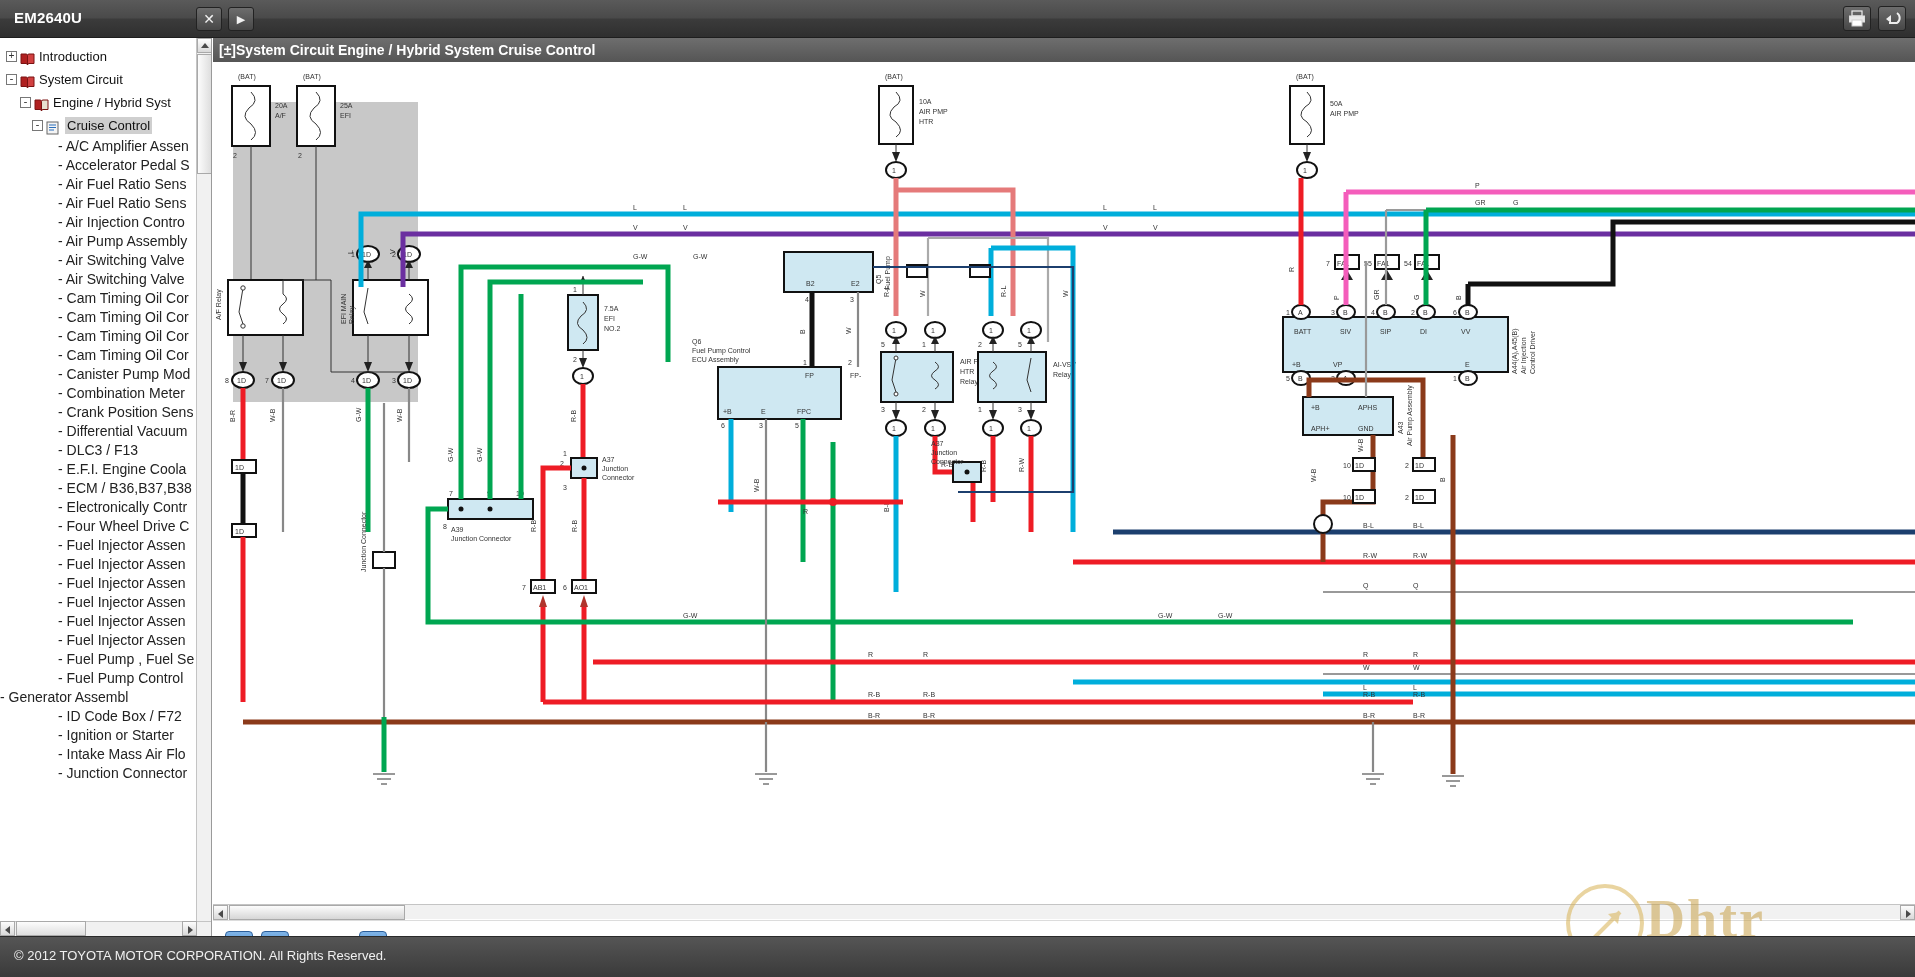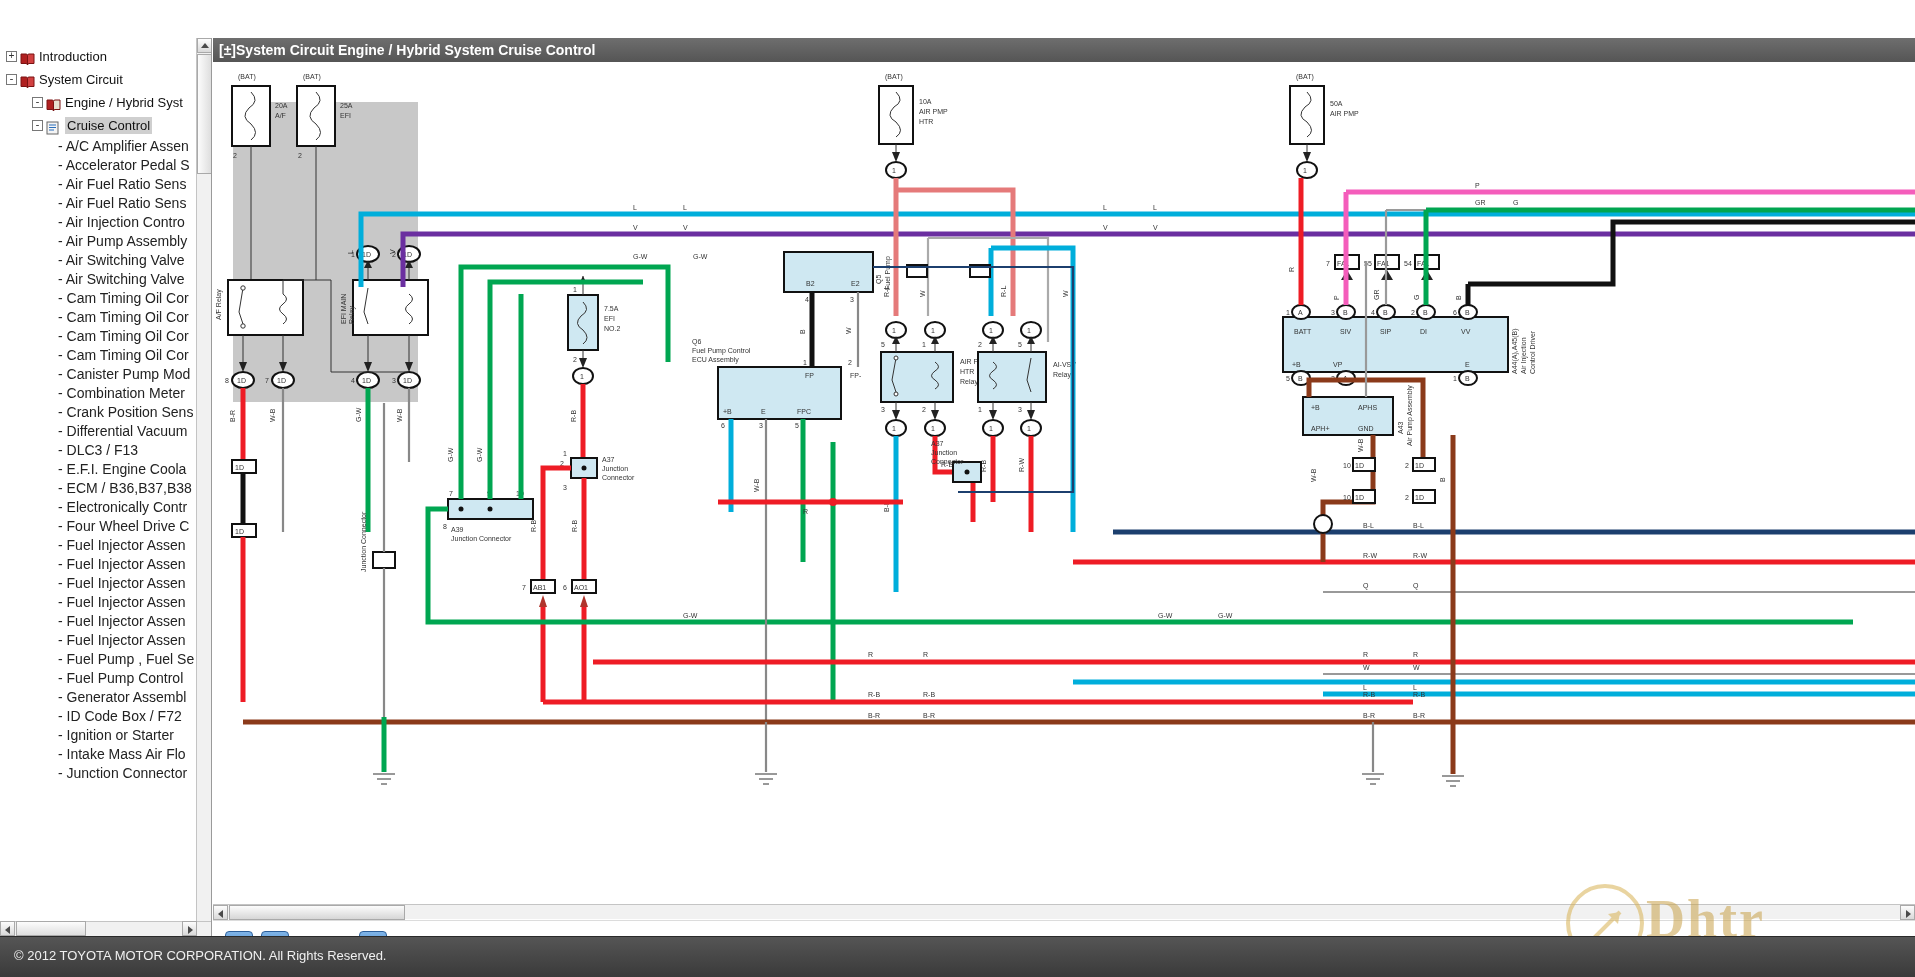--- a/index.html
+++ b/index.html
@@ -187,32 +187,51 @@
   .footer span {
     position: absolute; left: 14px; top: 11px;
     color: #f0f0f0; font-size: 13px;
   }
 </style>
 </head>
 <body>
 
 <div id="app">
 
+  <div class="titlebar">
+    <div class="tb-title">EM2640U</div>
+    <div class="tb-btn tb-close">✕</div>
+    <div class="tb-btn tb-next">▶</div>
+
+    <div class="tb-right tb-print">
+      <svg width="18" height="17" viewBox="0 0 18 17">
+        <rect x="4" y="1" width="10" height="5" fill="none" stroke="#eee" stroke-width="1.2"></rect>
+        <rect x="1.5" y="6" width="15" height="6" fill="#e8e8e8" stroke="#ddd"></rect>
+        <rect x="4" y="10" width="10" height="6" fill="#fff" stroke="#ccc"></rect>
+      </svg>
+    </div>
+    <div class="tb-right tb-back">
+      <svg width="20" height="17" viewBox="0 0 20 17">
+        <path d="M15 3 a6 6 0 0 1 0 10 H7" fill="none" stroke="#eee" stroke-width="2"></path>
+        <path d="M9 9 L4 13 L9 17 Z" fill="#eee" transform="translate(0,-4)"></path>
+      </svg>
+    </div>
+  </div>
 
   <div class="sidebar">
     <div class="tree" id="tree-root">
         <div class="node" style="padding-left: 6px;"><span class="exp">+</span><span class="bk"><svg width="15" height="14" viewBox="0 0 15 14">
               <path d="M1 2 h5 q1.5 0 1.5 1.5 V13 q0 -1.5 -1.5 -1.5 H1 Z" fill="#b02020" stroke="#7a1212"></path>
               <path d="M14 2 H9 q-1.5 0 -1.5 1.5 V13 q0 -1.5 1.5 -1.5 h5 Z" fill="#d14040" stroke="#7a1212"></path>
             </svg></span><span class="lbl">Introduction</span></div>
         <div class="node" style="padding-left: 6px;"><span class="exp">-</span><span class="bk"><svg width="15" height="14" viewBox="0 0 15 14">
               <path d="M1 2 h5 q1.5 0 1.5 1.5 V13 q0 -1.5 -1.5 -1.5 H1 Z" fill="#b02020" stroke="#7a1212"></path>
               <path d="M14 2 H9 q-1.5 0 -1.5 1.5 V13 q0 -1.5 1.5 -1.5 h5 Z" fill="#d14040" stroke="#7a1212"></path>
             </svg></span><span class="lbl">System Circuit</span></div>
-        <div class="node" style="padding-left: 32px;"><span class="exp">-</span><span class="bk"><svg width="15" height="14" viewBox="0 0 15 14">
+        <div class="node" style="padding-left: 20px;"><span class="exp">-</span><span class="bk"><svg width="15" height="14" viewBox="0 0 15 14">
               <path d="M1 2 h5 q1.5 0 1.5 1.5 V13 q0 -1.5 -1.5 -1.5 H1 Z" fill="#b02020" stroke="#7a1212"></path>
               <path d="M14 2 H9 q-1.5 0 -1.5 1.5 V13 q0 -1.5 1.5 -1.5 h5 Z" fill="#e8e0d0" stroke="#7a1212"></path>
             </svg></span><span class="lbl">Engine / Hybrid Syst</span></div>
         <div class="node sel" style="padding-left: 32px;"><span class="exp">-</span><span class="bk"><svg width="13" height="14" viewBox="0 0 13 14">
               <rect x="1" y="1" width="11" height="12" fill="#f4f4f4" stroke="#666"></rect>
               <line x1="3" y1="4" x2="10" y2="4" stroke="#2a6ebb"></line>
               <line x1="3" y1="6.5" x2="10" y2="6.5" stroke="#2a6ebb"></line>
               <line x1="3" y1="9" x2="8" y2="9" stroke="#2a6ebb"></line>
             </svg></span><span class="lbl">Cruise Control</span></div>
         <div class="node leaf" style="padding-left: 58px;"><span class="lbl">- A/C Amplifier Assen</span></div>
@@ -237,21 +256,21 @@
         <div class="node leaf" style="padding-left: 58px;"><span class="lbl">- Electronically Contr</span></div>
         <div class="node leaf" style="padding-left: 58px;"><span class="lbl">- Four Wheel Drive C</span></div>
         <div class="node leaf" style="padding-left: 58px;"><span class="lbl">- Fuel Injector Assen</span></div>
         <div class="node leaf" style="padding-left: 58px;"><span class="lbl">- Fuel Injector Assen</span></div>
         <div class="node leaf" style="padding-left: 58px;"><span class="lbl">- Fuel Injector Assen</span></div>
         <div class="node leaf" style="padding-left: 58px;"><span class="lbl">- Fuel Injector Assen</span></div>
         <div class="node leaf" style="padding-left: 58px;"><span class="lbl">- Fuel Injector Assen</span></div>
         <div class="node leaf" style="padding-left: 58px;"><span class="lbl">- Fuel Injector Assen</span></div>
         <div class="node leaf" style="padding-left: 58px;"><span class="lbl">- Fuel Pump , Fuel Se</span></div>
         <div class="node leaf" style="padding-left: 58px;"><span class="lbl">- Fuel Pump Control</span></div>
-        <div class="node leaf" style="padding-left: 58px;"><span class="lbl">- Generator Assembl</span></div>
+        <div class="node leaf" style=""><span class="lbl">- Generator Assembl</span></div>
         <div class="node leaf" style="padding-left: 58px;"><span class="lbl">- ID Code Box / F72</span></div>
         <div class="node leaf" style="padding-left: 58px;"><span class="lbl">- Ignition or Starter </span></div>
         <div class="node leaf" style="padding-left: 58px;"><span class="lbl">- Intake Mass Air Flo</span></div>
         <div class="node leaf" style="padding-left: 58px;"><span class="lbl">- Junction Connector</span></div>
       </div>
 
     <div class="sb-v">
       <div class="arrow up">
           <div class="tri tri-u"></div>
         </div>

